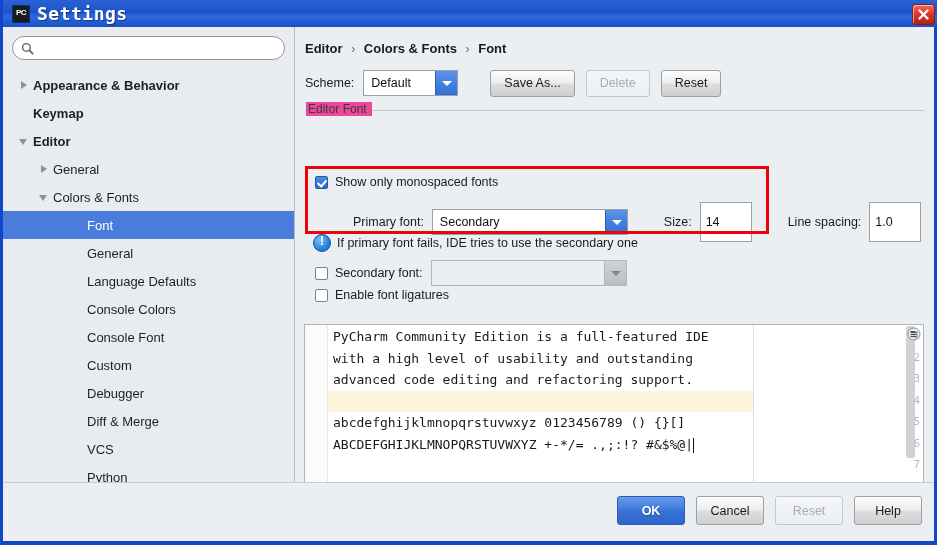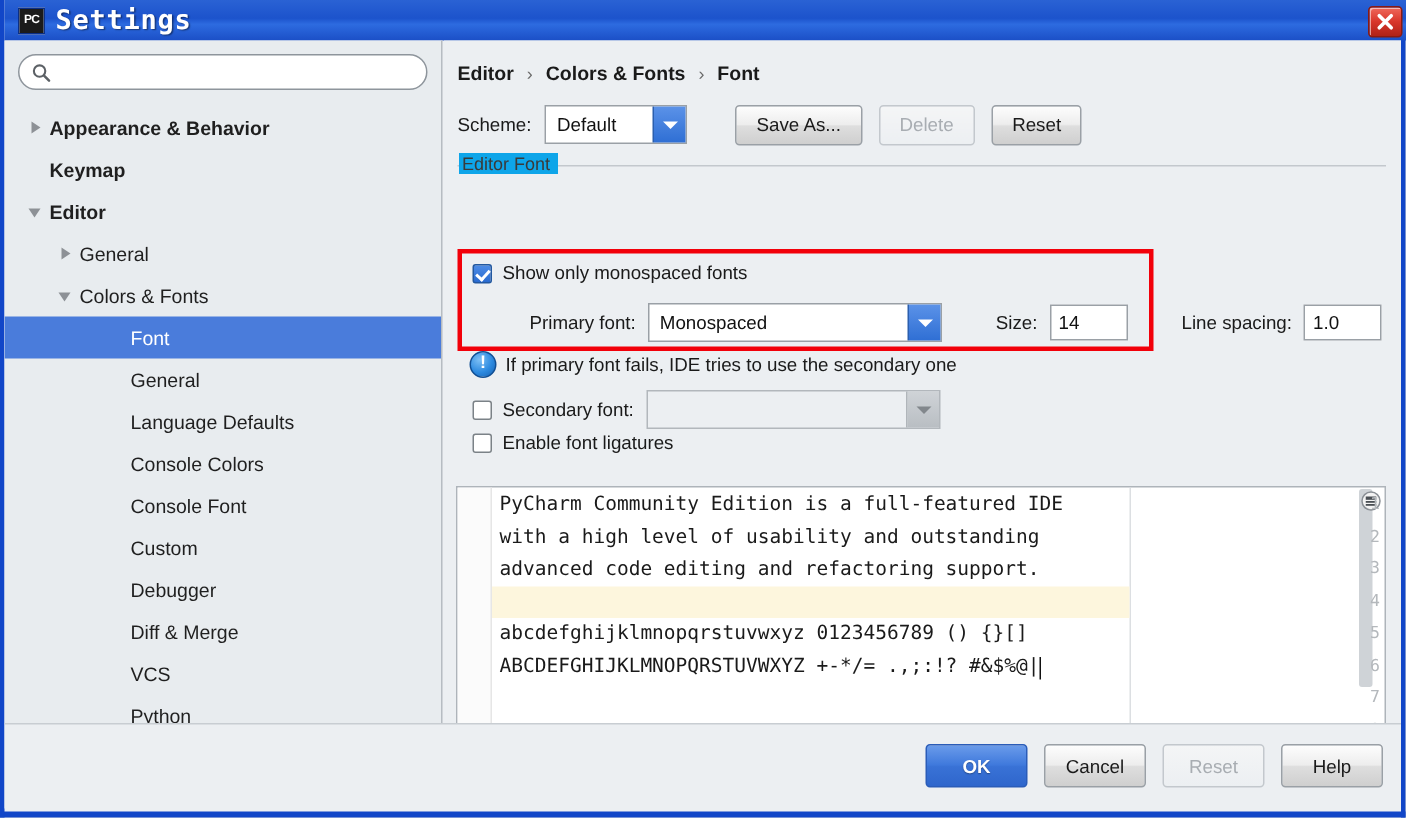--- a/index.html
+++ b/index.html
@@ -242,21 +242,21 @@
   }
 
   
   #editor-font-group {
     position: absolute;
     left: 9px; top: 83px;
     width: 619px; height: 207px;
   }
   #group-title {
     position: absolute; left: 1px; top: -8px;
-    background: #0ea5e9;
+    background: #ec4899;
     padding: 0 5px 0 2px;
     font-size: 12px; color: #3a3a3a;
     z-index: 2;
   }
   #group-line {
     position: absolute; left: 0; top: 0;
     width: 619px; height: 1px;
     background: #c3c8cd;
   }
 
@@ -299,21 +299,21 @@
   .row { display: flex; align-items: center; }
 
   #row-mono { position: absolute; left: 10px; top: 65px; }
   #row-mono .cb { margin-right: 7px; }
   #row-primary { position: absolute; left: 10px; top: 92px; width: 609px; }
   #row-info { position: absolute; left: 8px; top: 124px; }
   #row-secondary { position: absolute; left: 10px; top: 150px; }
   #row-ligatures { position: absolute; left: 10px; top: 178px; }
 
   .textfield {
-    height: 24px;
+    height: 40px;
     box-sizing: border-box;
     background: #ffffff;
     border: 1px solid #9aa0a6;
     font-size: 12.5px;
     color: #111;
     padding: 0 5px;
     font-family: "Liberation Sans", sans-serif;
     outline: none;
   }
 
@@ -535,21 +535,21 @@
         <div id="red-rect"></div>
 
         <div class="row" id="row-mono">
           <span class="cb checked"></span>
           <span class="lbl">Show only monospaced fonts</span>
         </div>
 
         <div class="row" id="row-primary">
           <span class="lbl" style="margin-left:38px;">Primary font:</span>
           <div class="combo" style="width:196px; margin-left:8px;">
-            <span class="combo-text">Monospaced</span>
+            <span class="combo-text">Secondary</span>
             <span class="arrow-btn"></span>
           </div>
           <span class="lbl" style="margin-left:36px;">Size:</span>
           <input class="textfield" style="width: 52px; margin-left: 8px;" value="14">
           <span class="lbl" style="margin-left:36px;">Line spacing:</span>
           <input class="textfield" style="width: 52px; margin-left: 8px;" value="1.0">
         </div>
 
         <div class="row" id="row-info">
           <span id="info-icon"></span>

